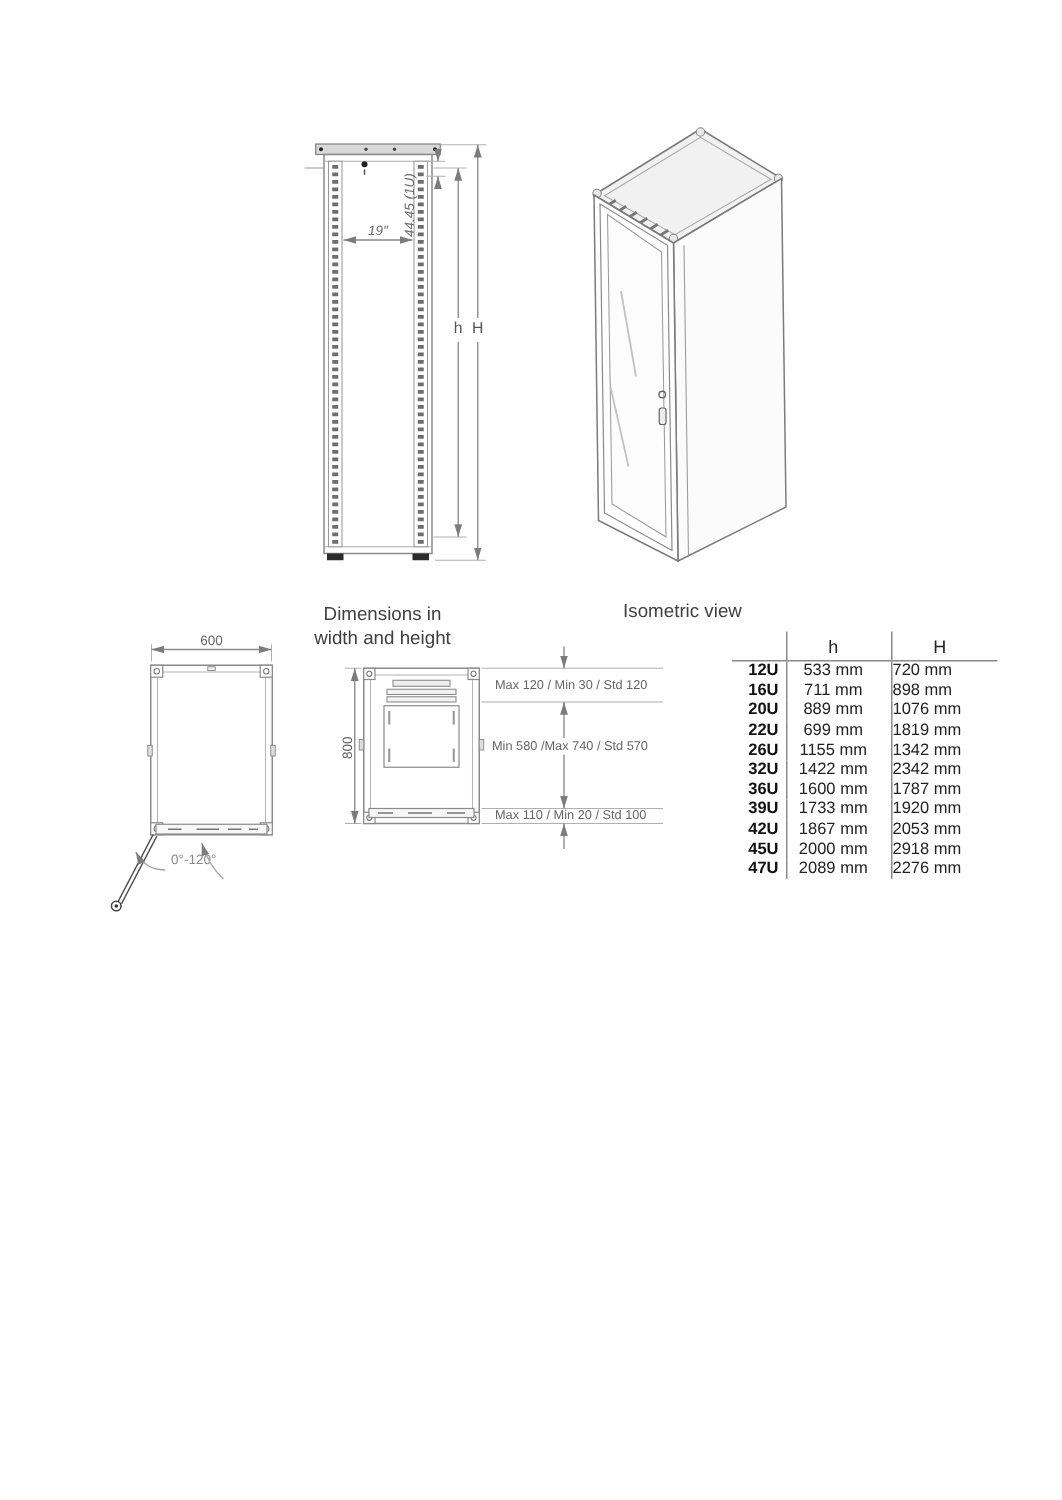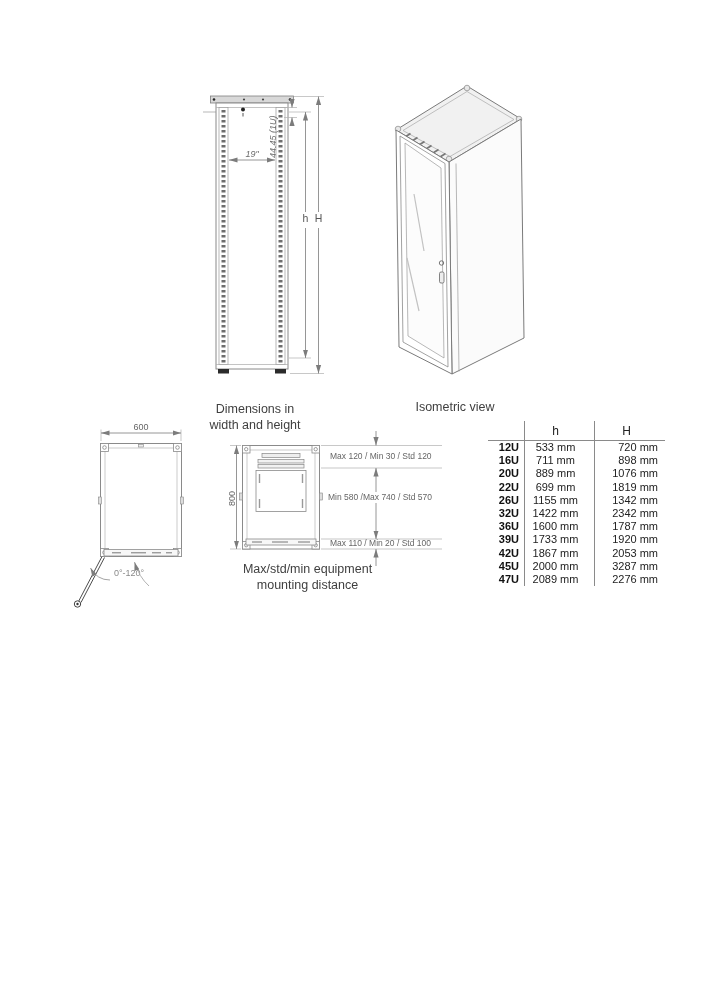--- a/index.html
+++ b/index.html
@@ -12,21 +12,21 @@
   .dimletter{font-size:10.5px;fill:#555;font-style:normal;}
   .anntext{font-size:8.5px;fill:#666;}
   
   .spec-table{position:absolute;left:488px;top:421px;border-collapse:collapse;
               font-size:11px;color:#222;}
   .spec-table th{font-weight:normal;font-size:12px;text-align:center;height:19px;
                  border-bottom:1px solid #8a8a8a;padding:0;}
   .spec-table td{height:13.2px;line-height:13.2px;padding:0;}
   .col-u{width:31px;text-align:right;font-weight:bold;color:#111;padding-right:5px !important;}
   .col-h{width:61px;text-align:center;border-left:1px solid #8a8a8a;padding-right:8px !important;}
-  .col-hh{width:63px;text-align:right;border-left:1px solid #8a8a8a;padding-right:7px !important;}
+  .col-hh{width:63px;text-align:left;border-left:1px solid #8a8a8a;padding-right:7px !important;}
   th.col-u{border-bottom:1px solid #8a8a8a;}
 </style>
 </head>
 <body>
 
 <div class="page">
 
   <svg class="drawing" style="left:185px;top:85px" width="150" height="300" viewBox="185 85 150 300">
     <defs>
       <marker id="ar1" markerWidth="9" markerHeight="7" refX="8.5" refY="3" orient="auto-start-reverse" markerUnits="userSpaceOnUse">
@@ -201,24 +201,20 @@
       <line x1="321" y1="549" x2="442" y2="549" stroke="#b0b0b0" stroke-width="0.7"></line>
       <line x1="376" y1="431" x2="376" y2="445.5" stroke="#8a8a8a" stroke-width="0.9" marker-end="url(#ar3)"></line>
       <line x1="376" y1="468" x2="376" y2="492" stroke="#8a8a8a" stroke-width="0.9" marker-start="url(#ar3)"></line>
       <line x1="376" y1="503" x2="376" y2="539" stroke="#8a8a8a" stroke-width="0.9" marker-end="url(#ar3)"></line>
       <line x1="376" y1="549" x2="376" y2="566" stroke="#8a8a8a" stroke-width="0.9" marker-start="url(#ar3)"></line>
       <text class="anntext" x="330" y="459">Max 120 / Min 30 / Std 120</text>
       <text class="anntext" x="328" y="500">Min 580 /Max 740 /  Std 570</text>
       <text class="anntext" x="330" y="546">Max 110 / Min 20 / Std 100</text>
     </g>
   </svg>
-  <div class="caption" style="left:235px;top:562px;width:145px">
-    <div>Max/std/min equipment</div>
-    <div>mounting distance</div>
-  </div>
 
   <table class="spec-table">
     <thead>
       <tr>
         <th class="col-u"></th>
         <th class="col-h">h</th>
         <th class="col-hh">H</th>
       </tr>
     </thead>
     <tbody>
@@ -263,21 +259,21 @@
           <td class="col-hh">1920 mm</td>
         </tr>
       <tr>
           <td class="col-u">42U</td>
           <td class="col-h">1867 mm</td>
           <td class="col-hh">2053 mm</td>
         </tr>
       <tr>
           <td class="col-u">45U</td>
           <td class="col-h">2000 mm</td>
-          <td class="col-hh">3287 mm</td>
+          <td class="col-hh">2918 mm</td>
         </tr>
       <tr>
           <td class="col-u">47U</td>
           <td class="col-h">2089 mm</td>
           <td class="col-hh">2276 mm</td>
         </tr>
     </tbody>
   </table>
 
 </div>

